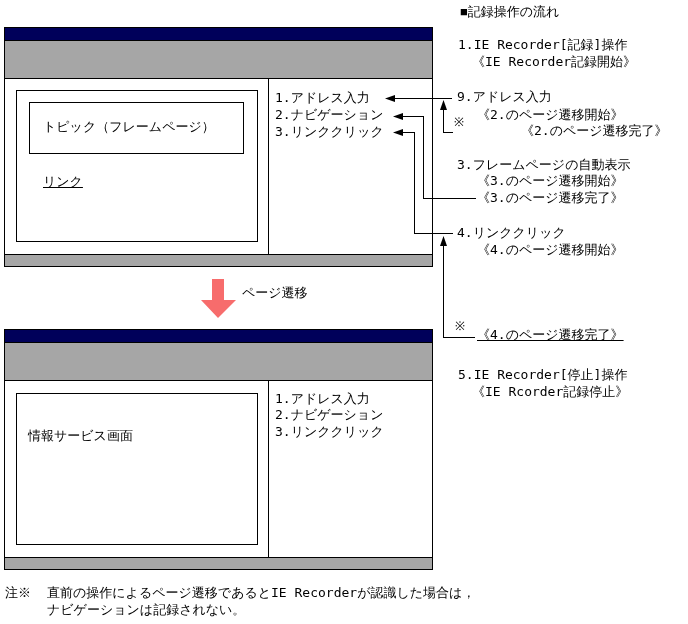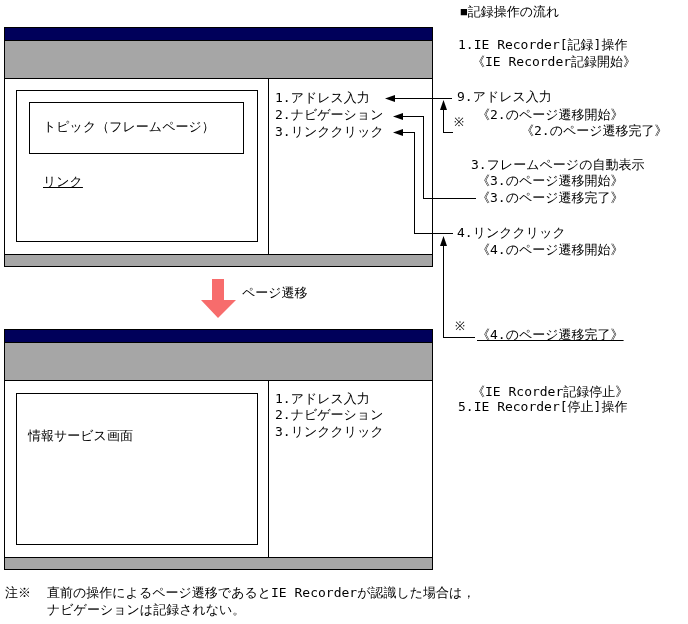--- a/index.html
+++ b/index.html
@@ -53,30 +53,30 @@
 <div class="abs" style="left:460px; top:5px;font-family:Liberation Mono, monospace;">■記録操作の流れ</div>
 
 <div class="abs" style="left:458px; top:37px;">1.IE Recorder[記録]操作</div>
 <div class="abs" style="left:472px; top:54px;">《IE Recorder記録開始》</div>
 
 <div class="abs" style="left:457px; top:89px;">9.アドレス入力</div>
 <div class="abs" style="left:477px; top:107px;">《2.のページ遷移開始》</div>
 <div class="abs note-mark" style="left:454px; top:114px;">※</div>
 <div class="abs" style="left:489px; top:123px;margin-left:32px;">《2.のページ遷移完了》</div>
 
-<div class="abs" style="left:471px; top:157px;">3.フレームページの自動表示</div>
+<div class="abs" style="left:457px; top:157px;">3.フレームページの自動表示</div>
 <div class="abs" style="left:477px; top:173px;">《3.のページ遷移開始》</div>
 <div class="abs" style="left:477px; top:190px;">《3.のページ遷移完了》</div>
 
 <div class="abs" style="left:457px; top:225px;">4.リンククリック</div>
 <div class="abs" style="left:477px; top:242px;">《4.のページ遷移開始》</div>
 <div class="abs note-mark" style="left:455px; top:318px;">※</div>
 <div class="abs" style="left:477px; top:327px;text-decoration:underline;">《4.のページ遷移完了》</div>
 
-<div class="abs" style="left:458px; top:367px;margin-top:32px;">5.IE Recorder[停止]操作</div>
+<div class="abs" style="left:458px; top:367px;">5.IE Recorder[停止]操作</div>
 <div class="abs" style="left:472px; top:384px;">《IE Rcorder記録停止》</div>
 
 <svg class="overlay" width="688" height="624">
   <g stroke="#000" stroke-width="1" fill="none" shape-rendering="crispEdges">
     <polyline points="452,98.5 392,98.5"></polyline>
     <polyline points="476,198.5 423.5,198.5 423.5,116.5 400,116.5"></polyline>
     <polyline points="453,233.5 414.5,233.5 414.5,132.5 400,132.5"></polyline>
     <polyline points="453,132.5 443.5,132.5 443.5,108"></polyline>
     <polyline points="475,337.5 443.5,337.5 443.5,244"></polyline>
   </g>

